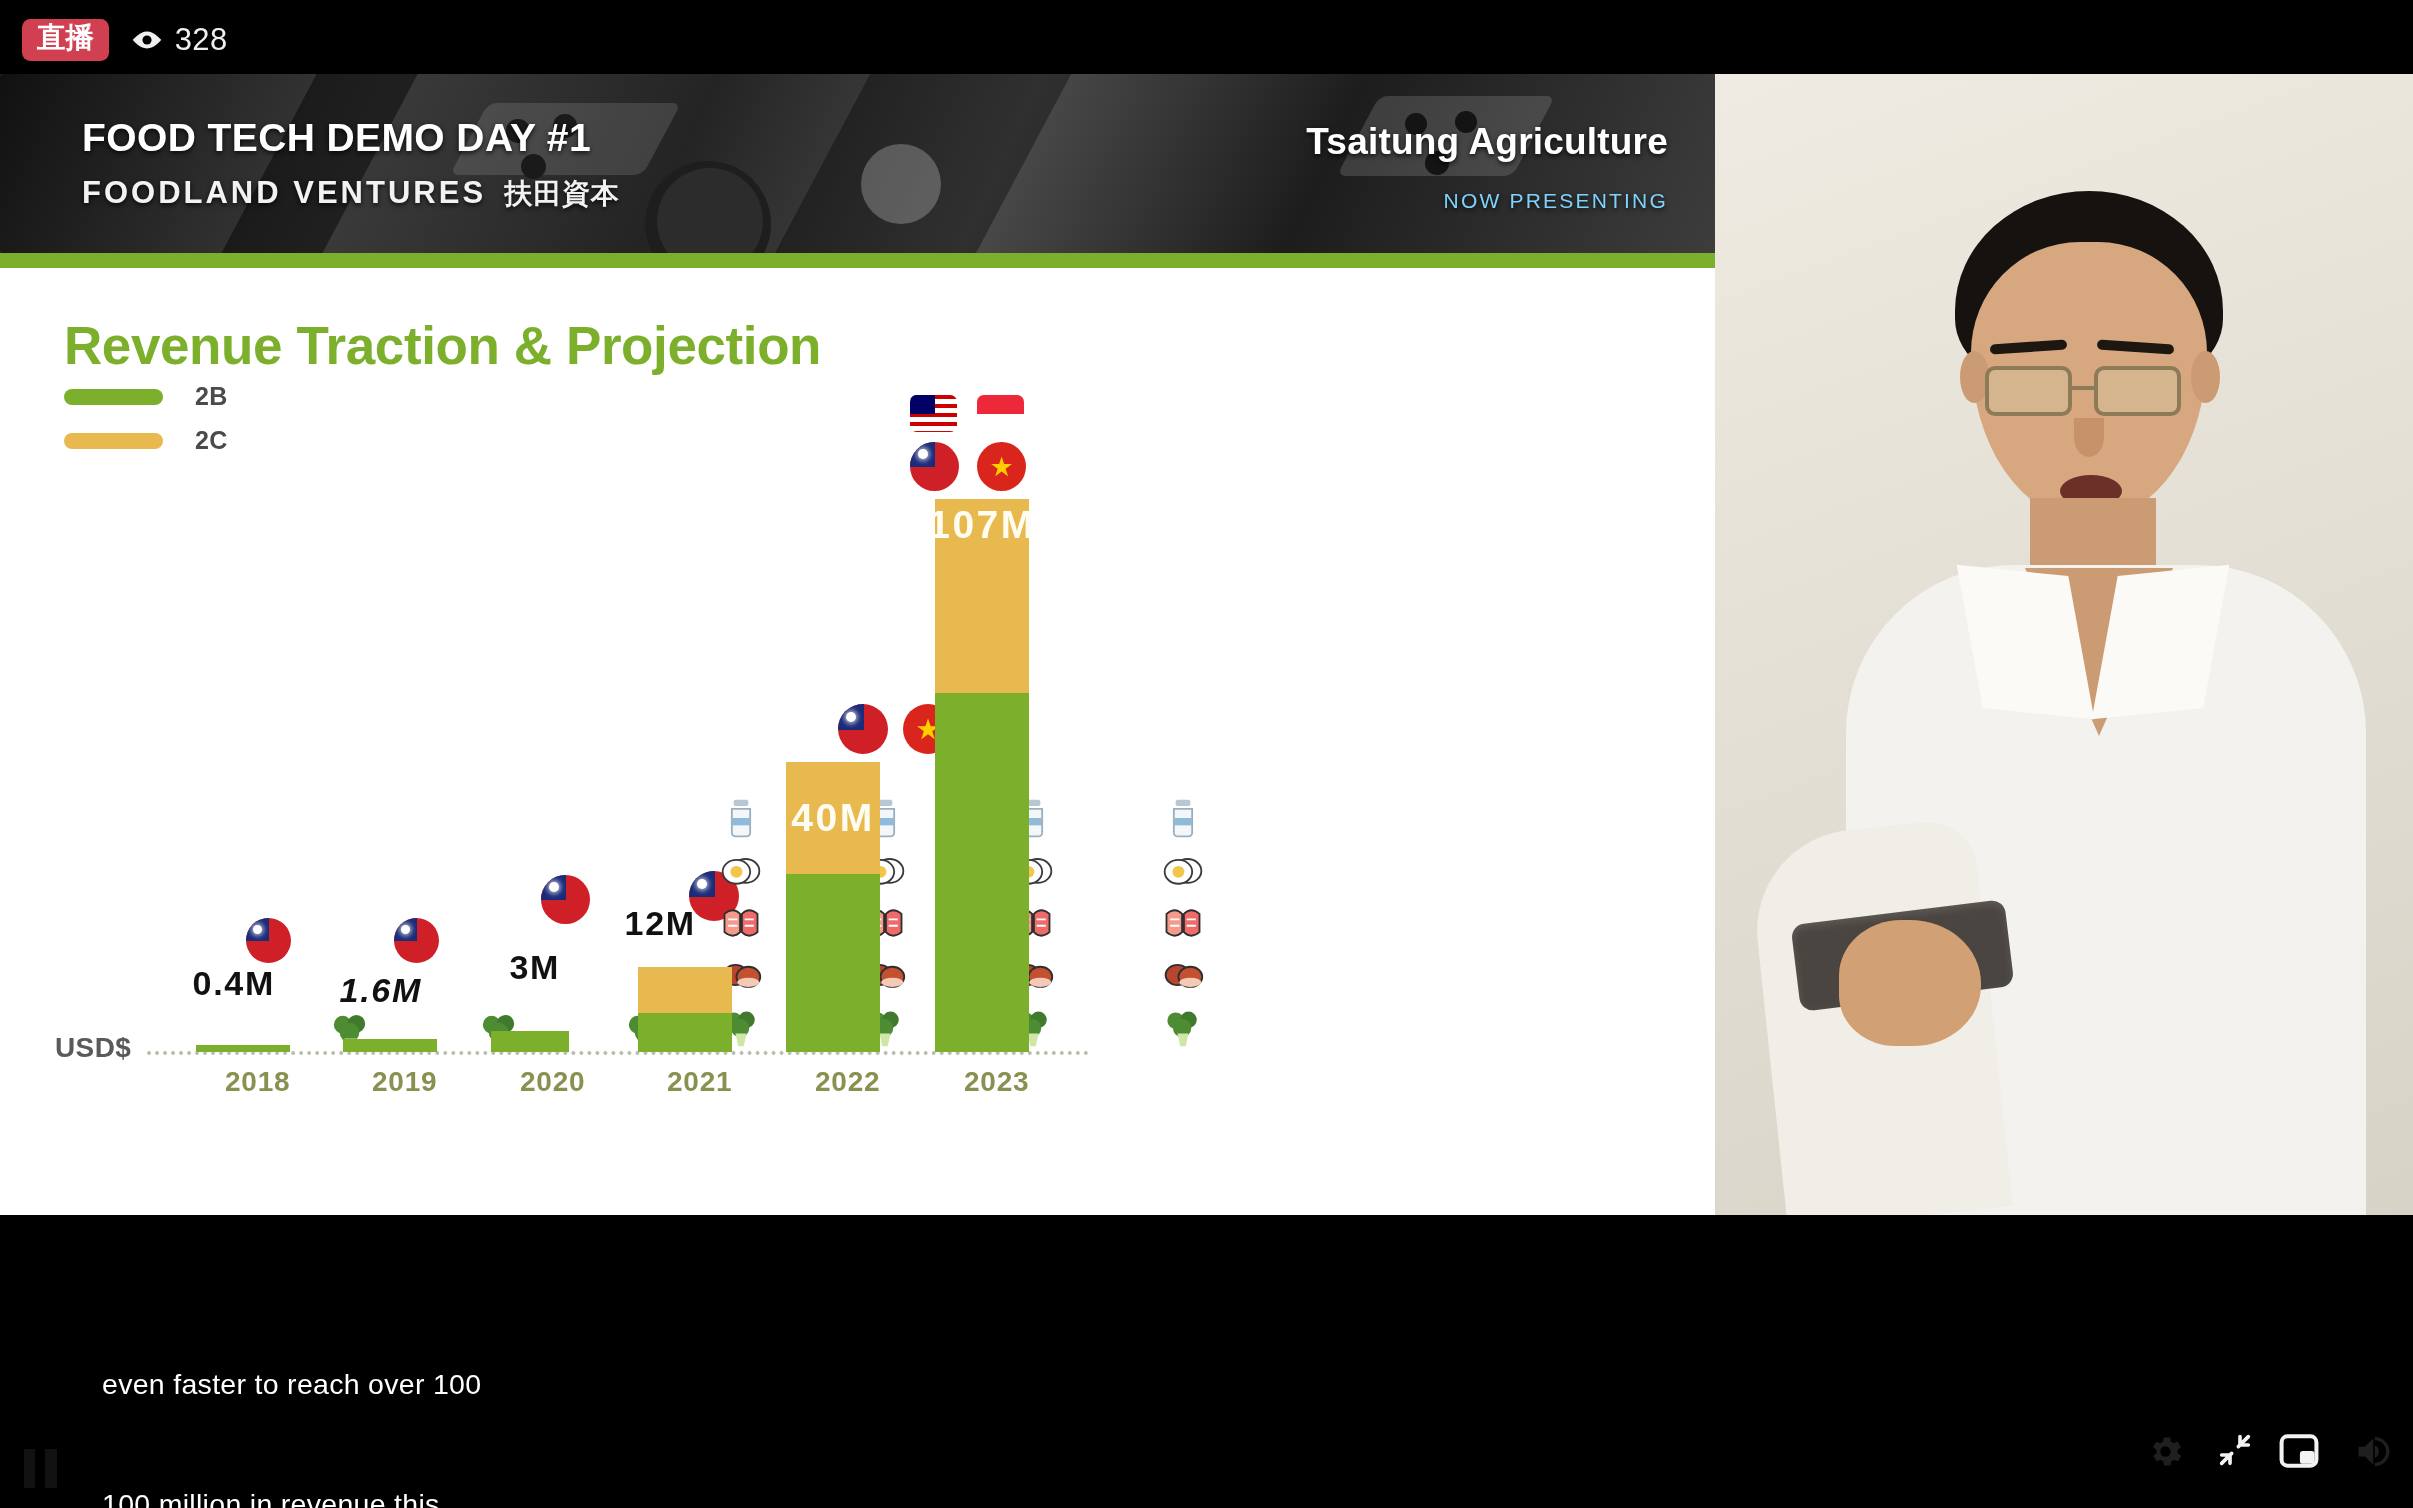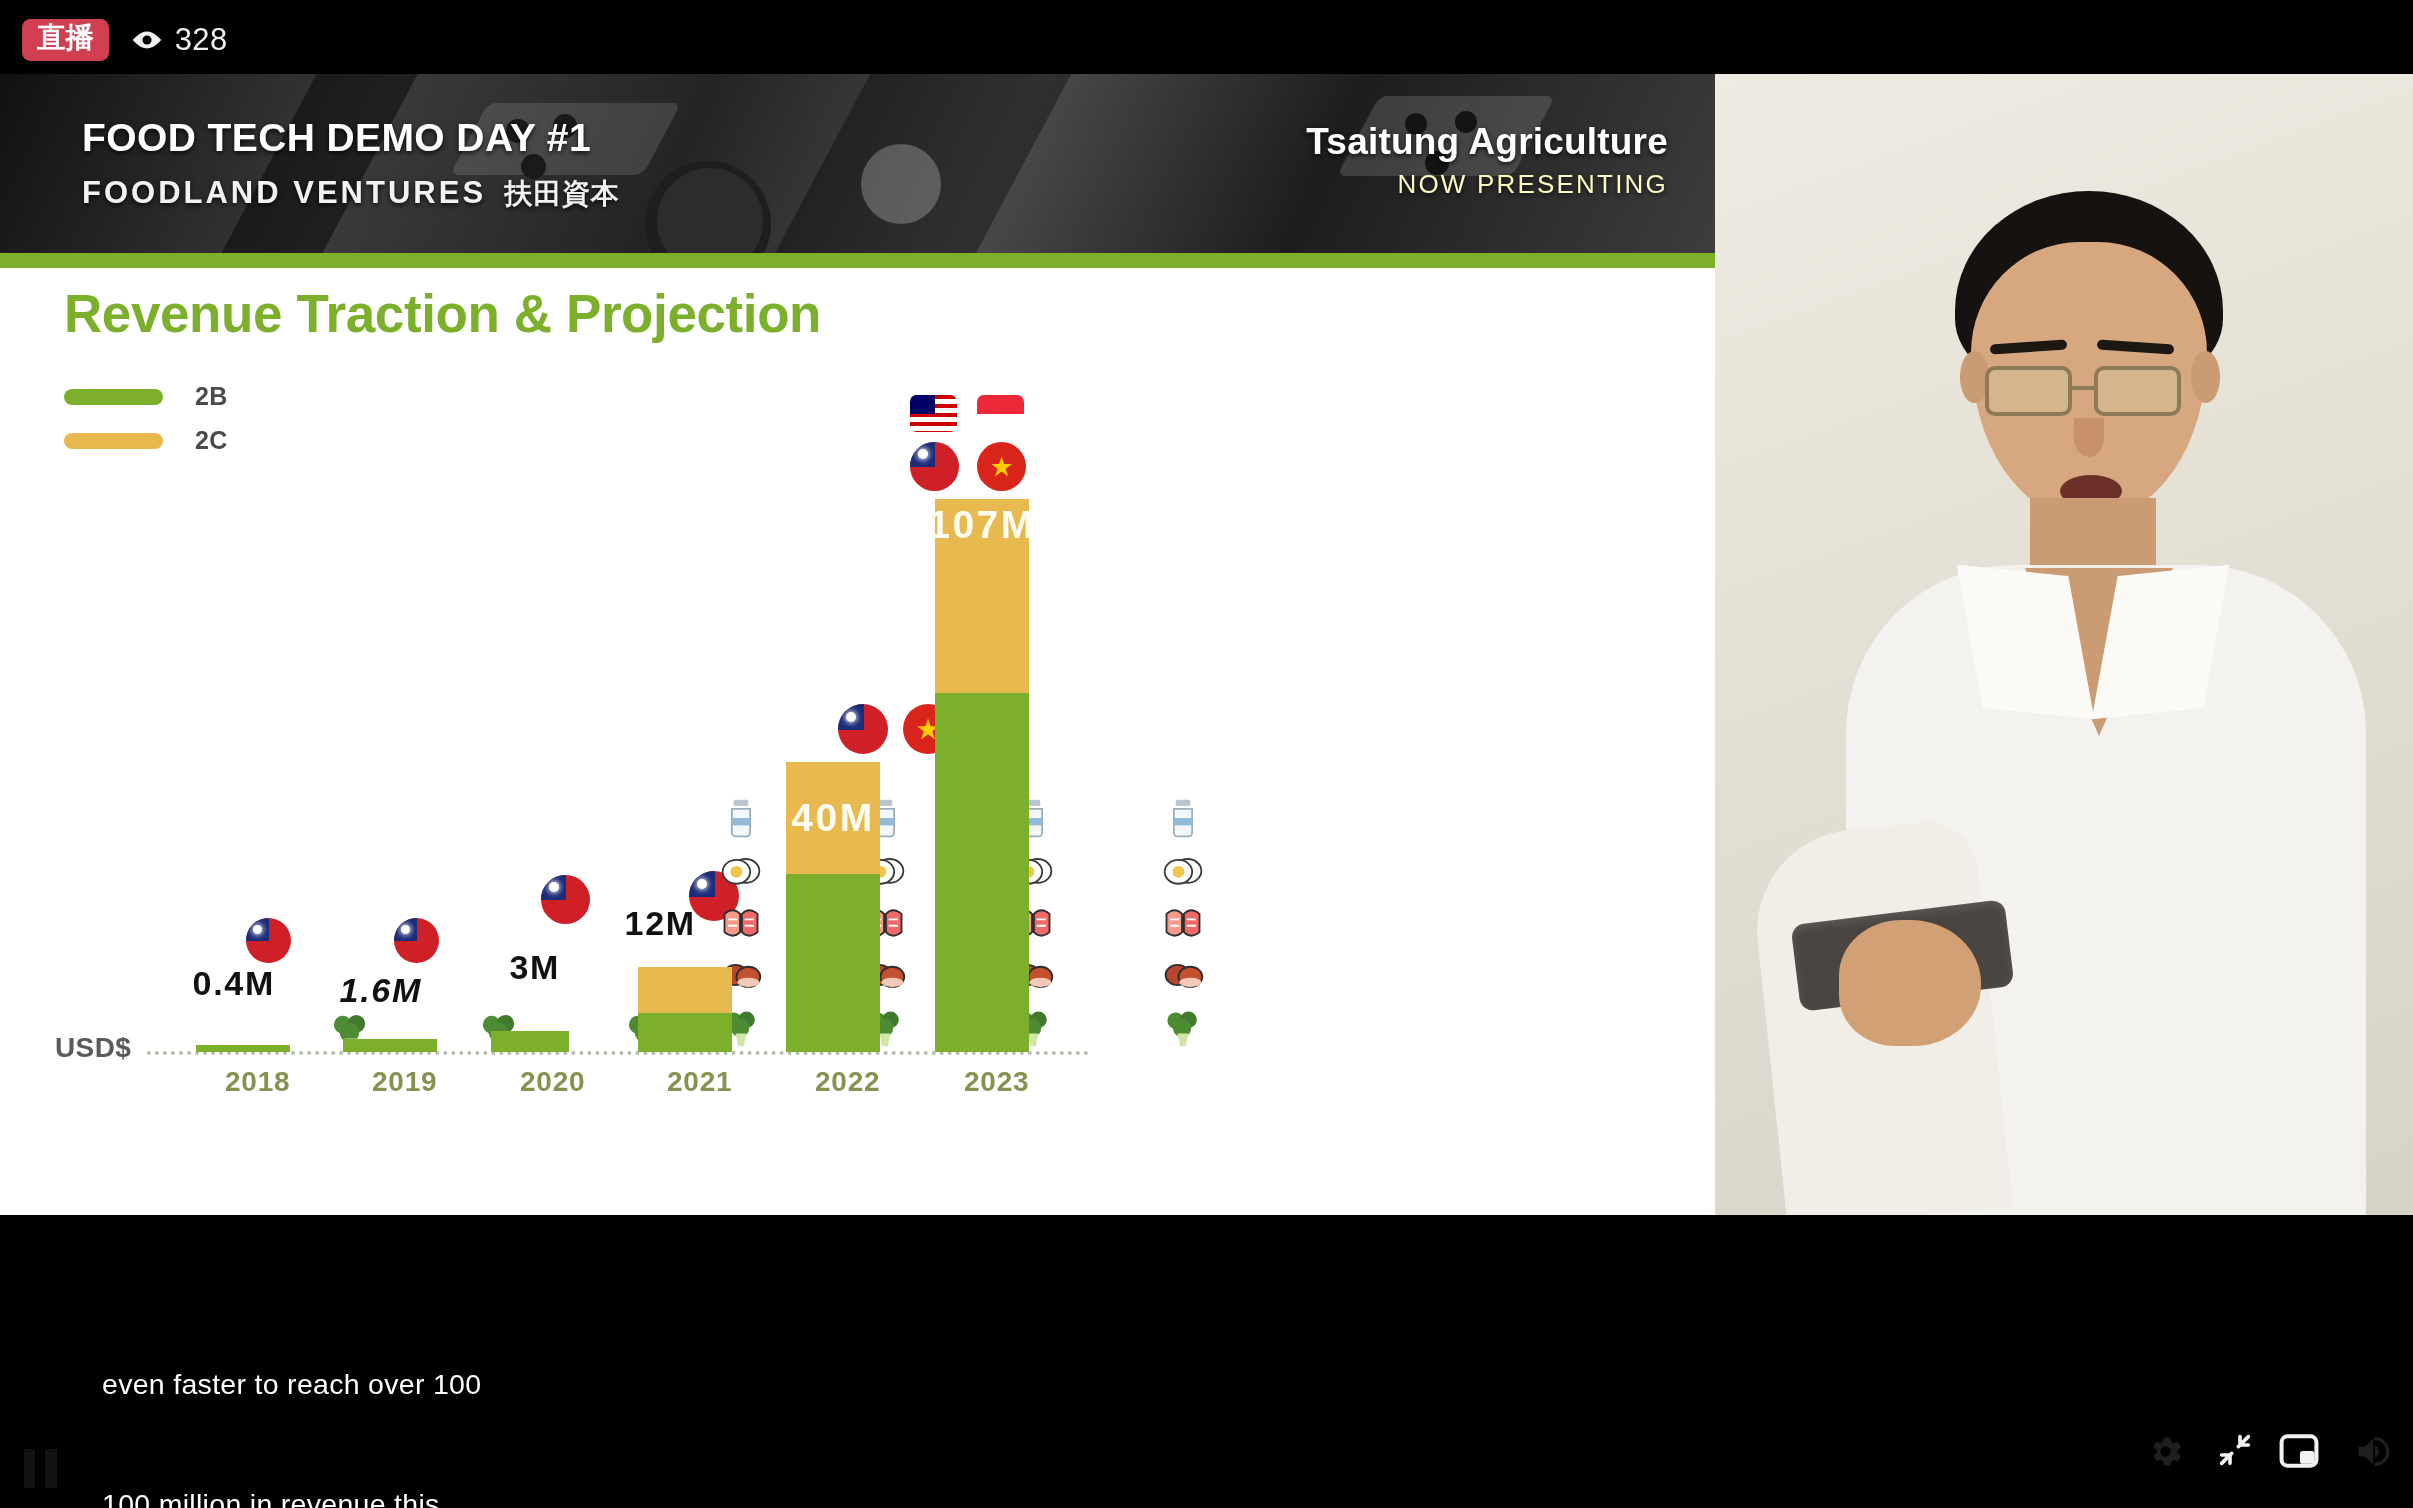--- a/index.html
+++ b/index.html
@@ -39,30 +39,30 @@
   .hdr-title1 { color:#fff; font-size:39px; font-weight:700; letter-spacing:0.4px;
     font-family:"Liberation Sans", sans-serif; text-shadow:0 1.7px 5px rgba(0,0,0,.8); }
   .hdr-title2 { color:#f2f2f2; font-size:31px; font-weight:600; letter-spacing:3px;
     margin-top:15px; display:flex; align-items:baseline; gap:18.4px;
     text-shadow:0 1.7px 5px rgba(0,0,0,.8); }
   .hdr-cn { font-size:28px; letter-spacing:0.8px; font-family:"DejaVu Sans", sans-serif; }
 
   .hdr-right { position:absolute; right:47px; top:47px; z-index:4; text-align:right; }
   .hdr-company { color:#fff; font-size:37px; font-weight:700; letter-spacing:0.2px;
     text-shadow:0 1.7px 5px rgba(0,0,0,.8); }
-  .hdr-now { color:#fef9c3; font-size:26px; font-weight:400; letter-spacing:2.2px;
-    margin-top:6px; text-shadow:0 1.7px 5px rgba(0,0,0,.8); }
+  .hdr-now { color:#7dd3fc; font-size:21px; font-weight:400; letter-spacing:2.2px;
+    margin-top:26px; text-shadow:0 1.7px 5px rgba(0,0,0,.8); }
 
   .green-bar { position:absolute; left:0; top:179px; width:100%; height:15px;
     background:#7cb02c; z-index:5; }
 
   .slide-body { position:absolute; left:0; top:194px; width:100%; height:947px;
     background:#fff; }
 
-  .slide-title { position:absolute; left:64px; top:15px; color:#7cb02c;
+  .slide-title { position:absolute; left:64px; top:47px; color:#7cb02c;
     font-size:53px; font-weight:700; letter-spacing:-0.4px; }
 
   .legend { position:absolute; left:64px; top:114px; }
   .legend-row { display:flex; align-items:center; gap:32px; margin-bottom:15px; }
   .legend-swatch { width:99px; height:16px; border-radius:8.4px; }
   .legend-label { font-size:25px; font-weight:700; color:#4b4b4b; letter-spacing:0.4px; }
 
   
   .chart { position:absolute; left:0; top:0; width:100%; height:947px; }
   .axis-label { position:absolute; left:55px; top:764px; font-size:28px;

